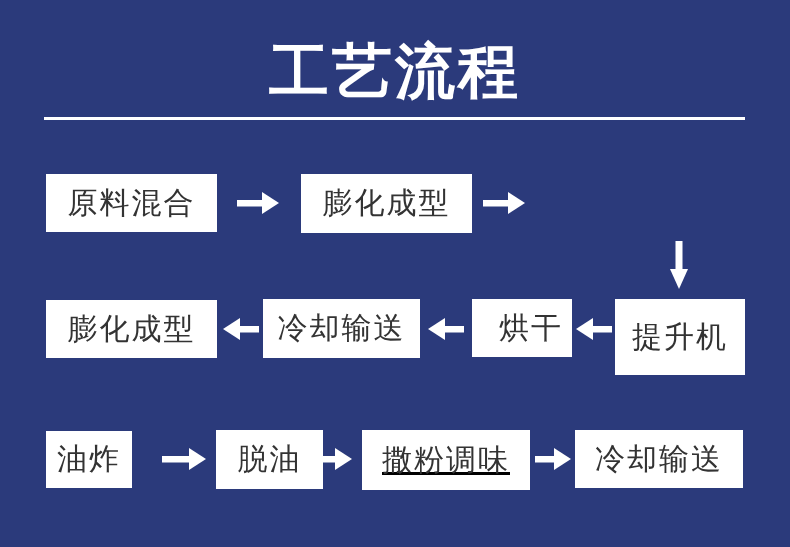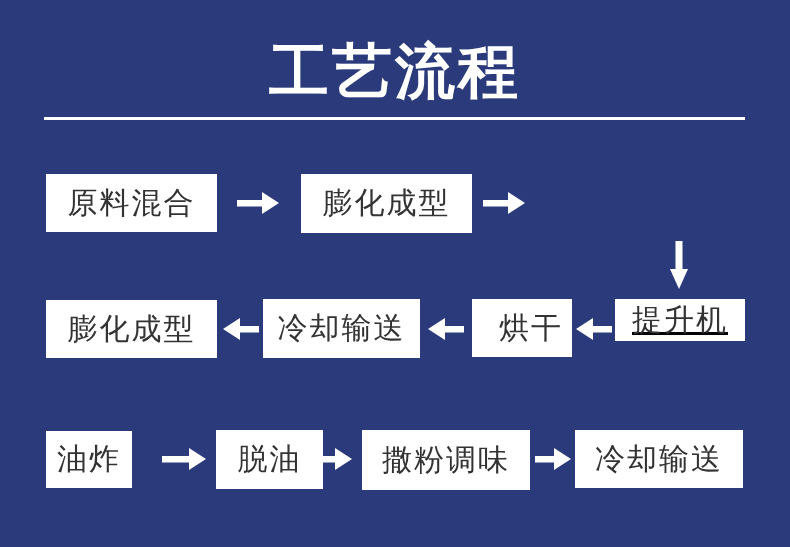--- a/index.html
+++ b/index.html
@@ -66,28 +66,28 @@
   .b-r1s3 { left: 545px; top: 173px; width: 198px; height: 59px; }
   .a-down { left: 670px; top: 241px; }
 
   
   .b-r2s1 { left: 46px;  top: 300px; width: 171px; height: 58px; }
   .a-r2a1 { left: 223px; top: 318px; }
   .b-r2s2 { left: 263px; top: 299px; width: 157px; height: 59px; }
   .a-r2a2 { left: 428px; top: 318px; }
   .b-r2s3 { left: 472px; top: 299px; width: 100px; height: 58px; padding-left: 18px; }
   .a-r2a3 { left: 576px; top: 318px; }
-  .b-r2s4 { left: 615px; top: 299px; width: 130px; height: 42px; text-decoration: underline; }
+  .b-r2s4 { left: 615px; top: 299px; width: 130px; height: 76px; }
 
   
   .b-r3s1 { left: 46px;  top: 431px; width: 86px; height: 57px; }
   .a-r3a1 { left: 162px; top: 448px; }
   .b-r3s2 { left: 216px; top: 430px; width: 107px;  height: 59px; }
   .a-r3a2 { left: 316px; top: 448px; }
-  .b-r3s3 { left: 362px; top: 430px; width: 168px; height: 60px; }
+  .b-r3s3 { left: 362px; top: 430px; width: 168px; height: 60px; text-decoration: underline; }
   .a-r3a3 { left: 535px; top: 448px; }
   .b-r3s4 { left: 575px; top: 430px; width: 168px; height: 58px; }
 </style>
 </head>
 <body>
 
 <div class="canvas">
 
   <h1 class="page-title">工艺流程</h1>
   <div class="divider"></div>

